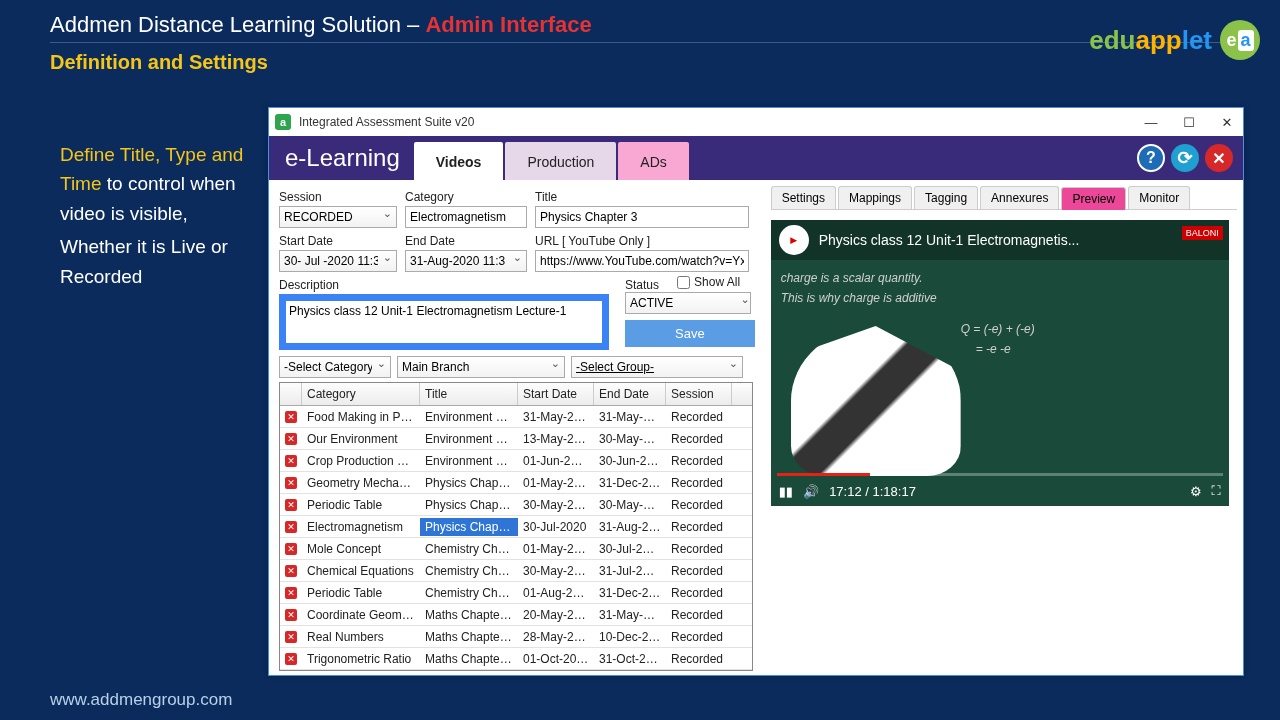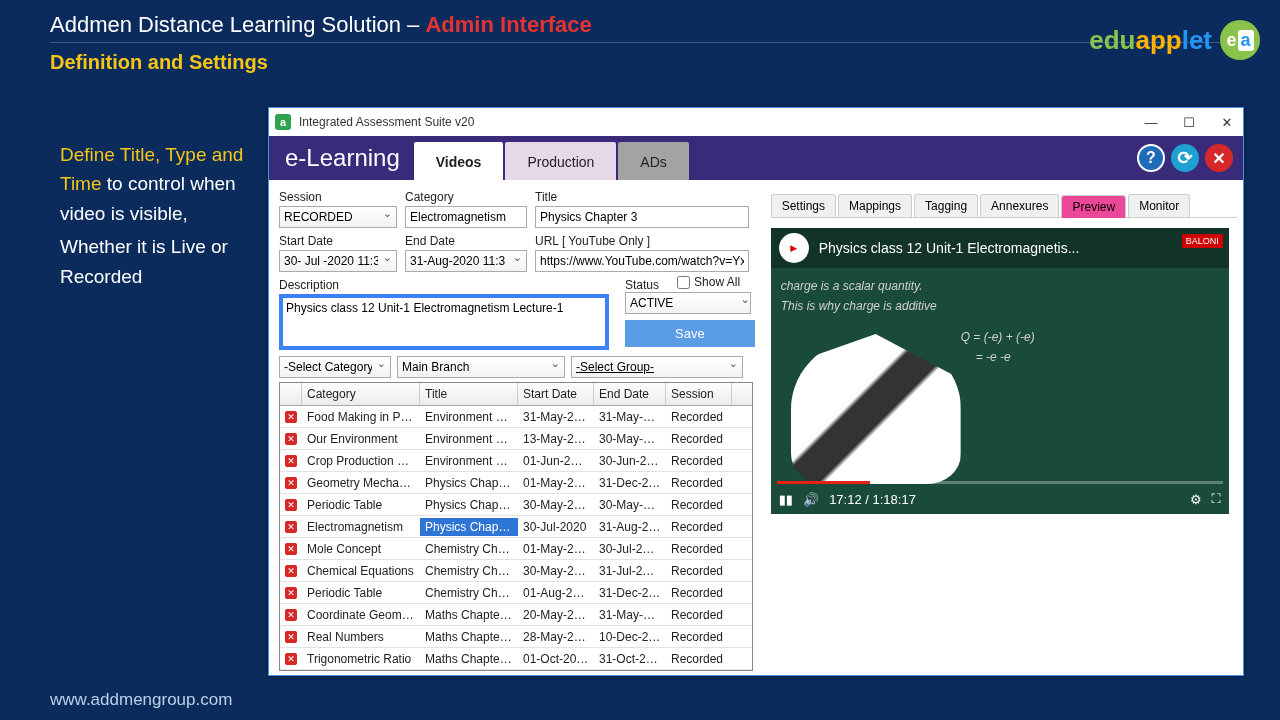--- a/index.html
+++ b/index.html
@@ -18,57 +18,57 @@
 .titlebar{height:28px;display:flex;align-items:center;padding:0 6px;background:#fff;font-size:12px;color:#333}
 .titlebar .tlogo{width:16px;height:16px;background:#2ea44f;border-radius:3px;margin-right:8px;display:inline-flex;align-items:center;justify-content:center;color:#fff;font-size:11px;font-weight:bold}
 .titlebar .controls{margin-left:auto;display:flex;gap:18px;font-size:13px;color:#333}
 .titlebar .controls span{cursor:pointer;width:20px;text-align:center}
 .menubar{height:44px;background:#3a2a7a;display:flex;align-items:center;padding:0 10px}
 .menubar .brand{color:#fff;font-size:24px;margin-right:14px;margin-left:6px}
 .menubar .tabs{display:flex;height:100%;align-items:flex-end}
 .menubar .tab{padding:12px 22px 10px;font-size:14px;color:#222;background:#e6d6f0;border-radius:2px 2px 0 0;margin-right:2px;cursor:pointer}
 .menubar .tab.active{background:#fff;font-weight:600}
 .menubar .tab.docs{background:#e6d8e8}
-.menubar .tab.ads{background:#a3a3a3}
+.menubar .tab.ads{background:#f9a8d4}
 .menubar .mbicons{margin-left:auto;display:flex;gap:6px}
 .menubar .mbicons .ico{width:28px;height:28px;border-radius:14px;display:flex;align-items:center;justify-content:center;font-weight:bold;cursor:pointer}
 .help-ico{background:#1e6bb8;color:#fff;border:2px solid #fff;font-size:16px}
 .refresh-ico{background:#1ea0d0;color:#fff;font-size:18px}
 .close-ico{background:#d62828;color:#fff;font-size:16px;border-radius:4px}
 
 .body-split{display:flex}
 .form-pane{flex:0 0 494px;padding:10px 10px 4px;font-size:12px;color:#222}
 .form-row{display:flex;gap:8px;margin-bottom:6px}
 .form-col{display:flex;flex-direction:column}
 .form-col label{margin-bottom:2px}
 .inp,.sel{border:1px solid #aaa;padding:3px 4px;font-size:12px;height:22px;background:#fff}
 .sel{appearance:none;padding-right:18px;background:linear-gradient(#fff,#f2f2f2);position:relative}
 .sel-wrap{position:relative;display:inline-block}
 .sel-wrap::after{content:"⌄";position:absolute;right:5px;top:1px;font-size:11px;color:#555;pointer-events:none}
-.desc{width:330px;height:56px;resize:none;border:4px solid #3b82f6;padding:3px;font-size:12px}
+.desc{width:330px;height:56px;resize:none;border:7px solid #3b82f6;padding:3px;font-size:12px}
 .status-block{display:flex;flex-direction:column;margin-left:8px}
 .showall{display:flex;align-items:center;gap:4px;font-size:12px;margin-bottom:3px;margin-top:-3px}
 .save-btn{background:#5a9de4;color:#fff;border:none;padding:6px 50px;margin-top:6px;cursor:pointer;font-size:13px}
 .filter-row{display:flex;gap:6px;margin:6px 0 4px}
 
 .grid{border:1px solid #888;width:474px;font-size:12px}
 .grid-head{display:flex;background:linear-gradient(#fdfdfd,#ececec);border-bottom:1px solid #aaa}
 .grid-head div{padding:4px 5px;border-right:1px solid #ccc}
 .gh0{width:22px}
 .gh1{width:118px}.gh2{width:98px}.gh3{width:76px}.gh4{width:72px}.gh5{width:66px}
 .grid-body{max-height:266px;overflow-y:auto}
 .grid-row{display:flex;border-bottom:1px solid #e2e2e2;align-items:center;height:22px}
 .grid-row div{padding:2px 5px;white-space:nowrap;overflow:hidden;text-overflow:ellipsis}
 .gc0{width:22px;display:flex;align-items:center;justify-content:center}
 .gc0 .del{width:12px;height:12px;background:#d62828;color:#fff;font-size:9px;display:flex;align-items:center;justify-content:center;border-radius:2px}
 .gc1{width:118px}.gc2{width:98px}.gc3{width:76px}.gc4{width:72px}.gc5{width:66px}
 .grid-row.selected .gc2{background:#2e75d6;color:#fff}
 
 
-.right-pane{flex:1;padding:14px 6px 10px;font-size:12px}
+.right-pane{flex:1;padding:6px 6px 10px;font-size:12px}
 .rtabs{display:flex;border-bottom:1px solid #ccc}
 .rtab{padding:4px 10px;border:1px solid #ccc;border-bottom:none;margin-right:2px;background:#f0f0f0;font-size:12px;cursor:pointer;border-radius:3px 3px 0 0}
 .rtab.active{background:#ec4899;position:relative;top:1px}
 .video{margin-top:10px;width:458px;height:286px;background:#1a4a3a;position:relative;color:#fff}
 .video .topbar{position:absolute;top:0;left:0;right:0;height:40px;background:rgba(0,0,0,.3);display:flex;align-items:center;padding:0 8px;font-size:14px}
 .video .chlogo{width:30px;height:30px;background:#fff;border-radius:15px;margin-right:10px;display:flex;align-items:center;justify-content:center;color:#d00;font-size:9px}
 .video .brandr{position:absolute;right:6px;top:6px;background:#c00;color:#fff;font-size:9px;padding:2px 4px}
 .video .board{position:absolute;top:48px;left:10px;right:10px;color:#d0d0d0;font-size:12px;font-style:italic;line-height:1.7}
 .video .teacher{position:absolute;bottom:30px;left:20px;width:170px;height:150px;background:linear-gradient(135deg,#fff 40%,#333 42%,#333 55%,#fff 57%);border-radius:50% 50% 20% 20%;clip-path:polygon(0 100%,0 20%,50% 0,100% 30%,100% 100%)}
 .video .progress{position:absolute;bottom:30px;left:6px;right:6px;height:3px;background:rgba(255,255,255,.3)}

